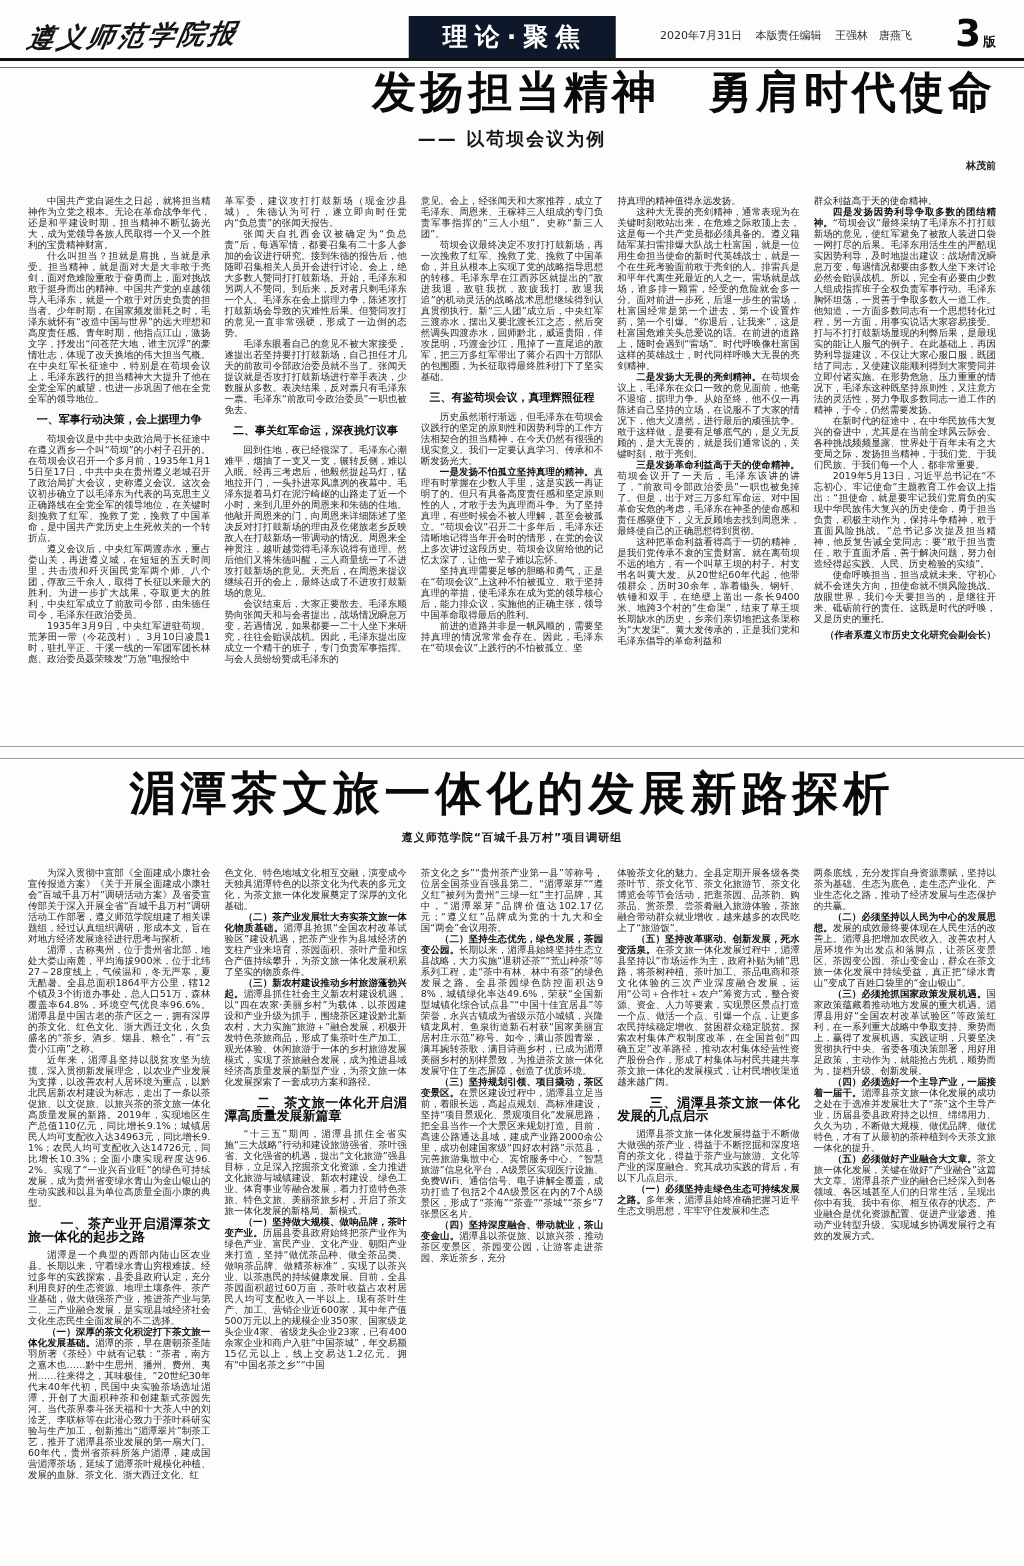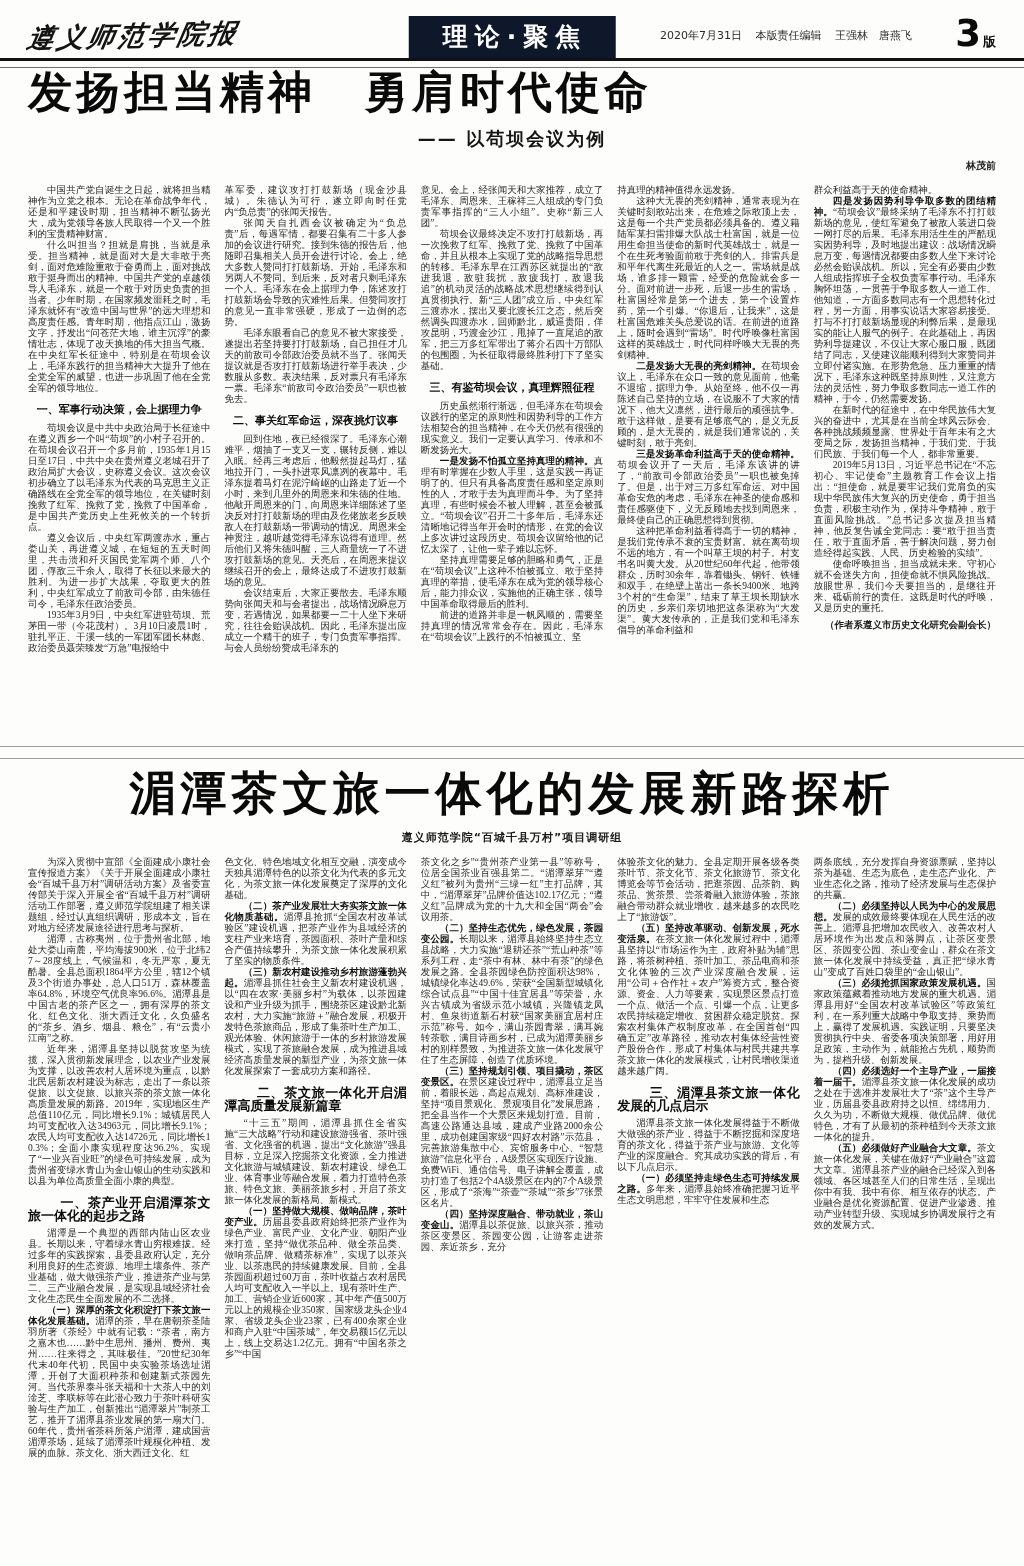--- a/index.html
+++ b/index.html
@@ -16,28 +16,28 @@
   .dateline span{margin-left:10px;}
   .pageno{position:absolute;right:0;top:0;white-space:nowrap;}
   .pageno .num{font-weight:900;font-size:37px;color:#0b0b0b;}
   .pageno .ban{font-size:13px;font-weight:700;color:#0b0b0b;margin-left:2px;}
   .toprule{position:absolute;top:58px;left:0;width:1024px;height:6px;
            border-top:3px solid #111;border-bottom:1px solid #6b6b6b;}
   
   .article{position:absolute;left:28px;width:968px;}
   .a1{top:66px;height:678px;}
   .a2{top:766px;height:794px;}
-  .title1{margin:0;text-align:left;font-size:44px;line-height:52px;font-weight:900;
+  .title1{margin:0;text-align:right;font-size:44px;line-height:52px;font-weight:900;
           letter-spacing:4px;color:#0a0a0a;white-space:nowrap;}
   .title2{margin:0;text-align:center;font-size:46px;line-height:54px;font-weight:900;
           letter-spacing:5px;color:#0a0a0a;white-space:nowrap;}
   .sub{text-align:center;font-size:18px;font-weight:600;color:#151515;margin-top:9px;letter-spacing:2px;}
   .auth{text-align:right;font-size:10px;font-weight:600;color:#222;margin-top:8px;}
   .byline{text-align:center;font-size:11px;font-weight:700;color:#1b1b1b;margin-top:10px;letter-spacing:1px;}
-  .cols{display:flex;gap:14px;margin-top:12px;font-family:Liberation Serif, serif;}
+  .cols{display:flex;gap:14px;margin-top:22px;}
   .a1 .cols{height:566px;}
   .a2 .cols{height:678px;}
   .col{flex:1 1 0;overflow:hidden;text-align:justify;}
   .col p{margin:0;font-size:9.5px;line-height:11px;text-indent:2em;word-break:break-all;color:#262626;}
   .col p.noind{text-indent:0;}
   .sech{font-size:11px;line-height:13px;font-weight:700;text-align:center;margin:9px 0 7px;color:#0e0e0e;}
   .sech2{font-size:13px;line-height:13px;font-weight:700;text-align:justify;text-indent:2.5em;
          margin:9px 0 6px;color:#0e0e0e;word-break:break-all;}
   .lead{font-weight:700;color:#111;}
   .sig{font-size:9.5px;line-height:12px;text-align:right;font-weight:600;margin-top:5px;color:#1d1d1d;}

